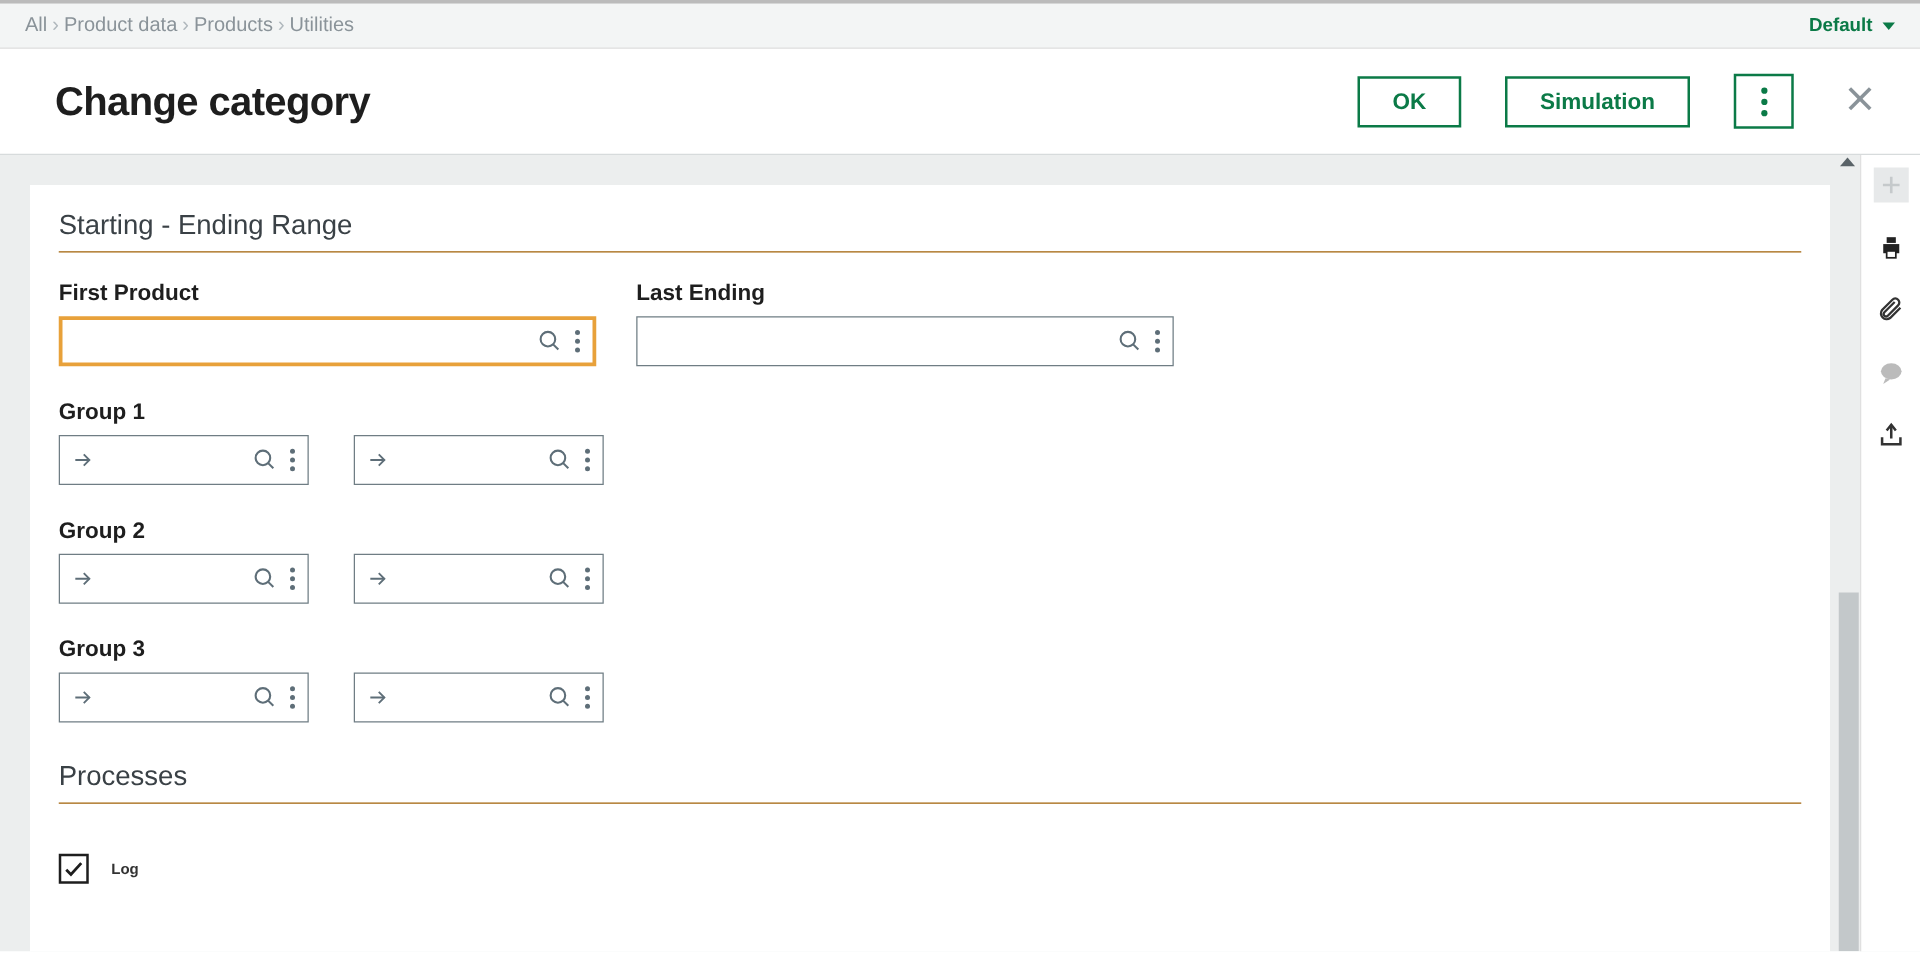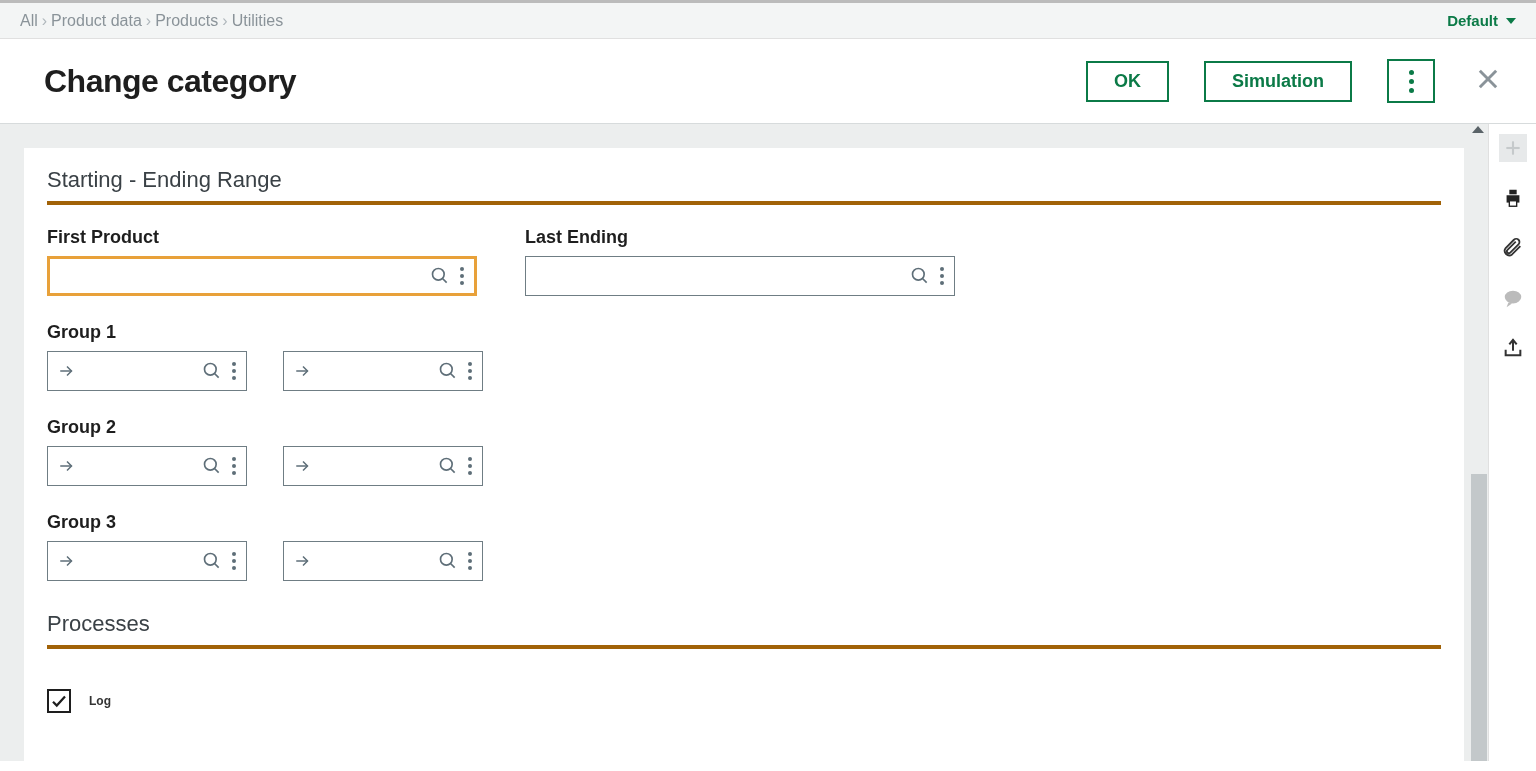--- a/index.html
+++ b/index.html
@@ -119,37 +119,37 @@
     padding: 14px 22px 30px 22px;
     min-height: 620px;
     border: 1px solid #fff;
   }
 
   
   .sec-title {
     font-size: 22px;
     color: #3a4146;
     padding: 4px 0 8px 0;
-    border-bottom: 4px solid #a16207;
+    border-bottom: 1px solid #a16207;
     margin-bottom: 14px;
     font-weight: 500;
   }
 
   
   .field-label {
     font-size: 18px;
     font-weight: 700;
     color: #1e1e1e;
     margin: 8px 0 8px 0;
   }
 
   
   .row-2 {
     display: flex;
-    gap: 48px;
+    gap: 32px;
   }
   .col { }
 
   
   .input-box {
     display: flex;
     align-items: center;
     border: 1px solid #6f7d84;
     background: #fff;
     height: 40px;

